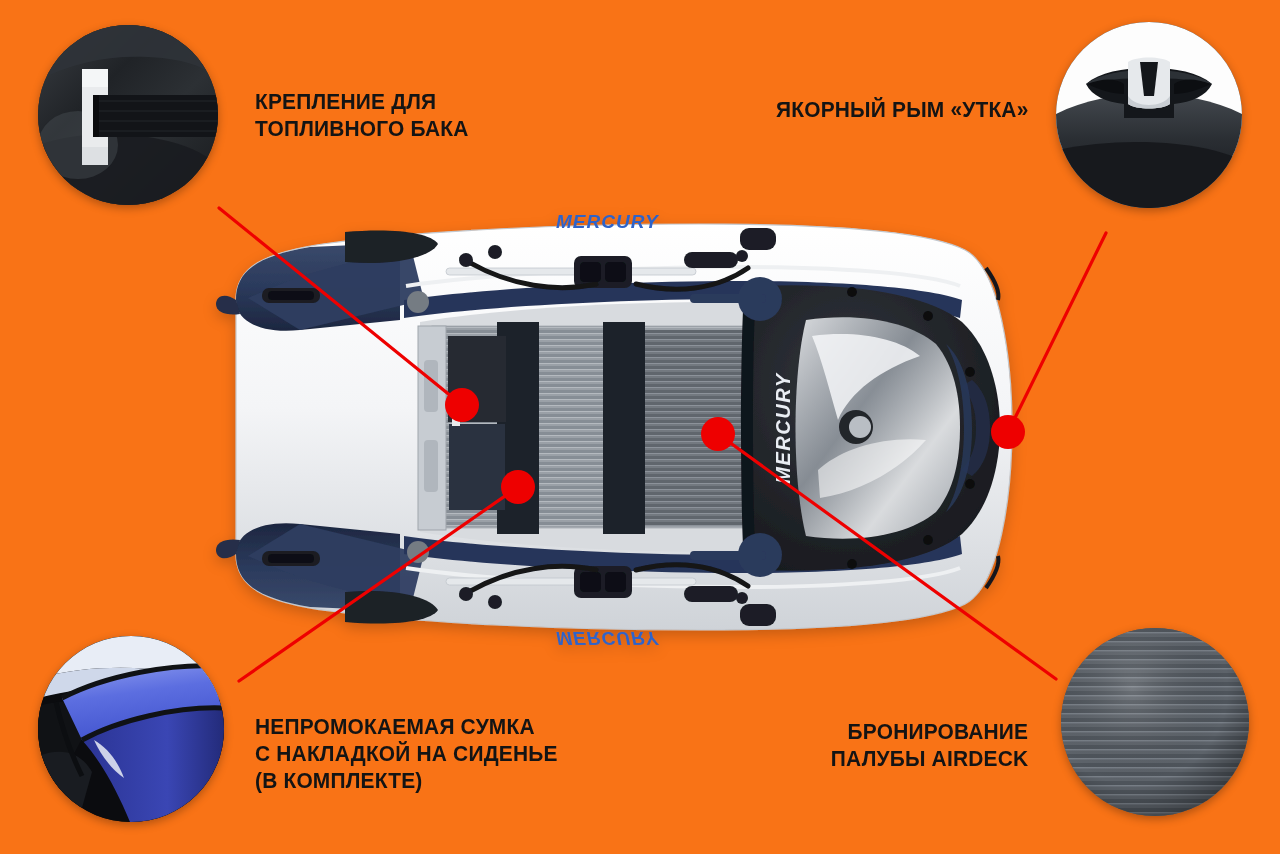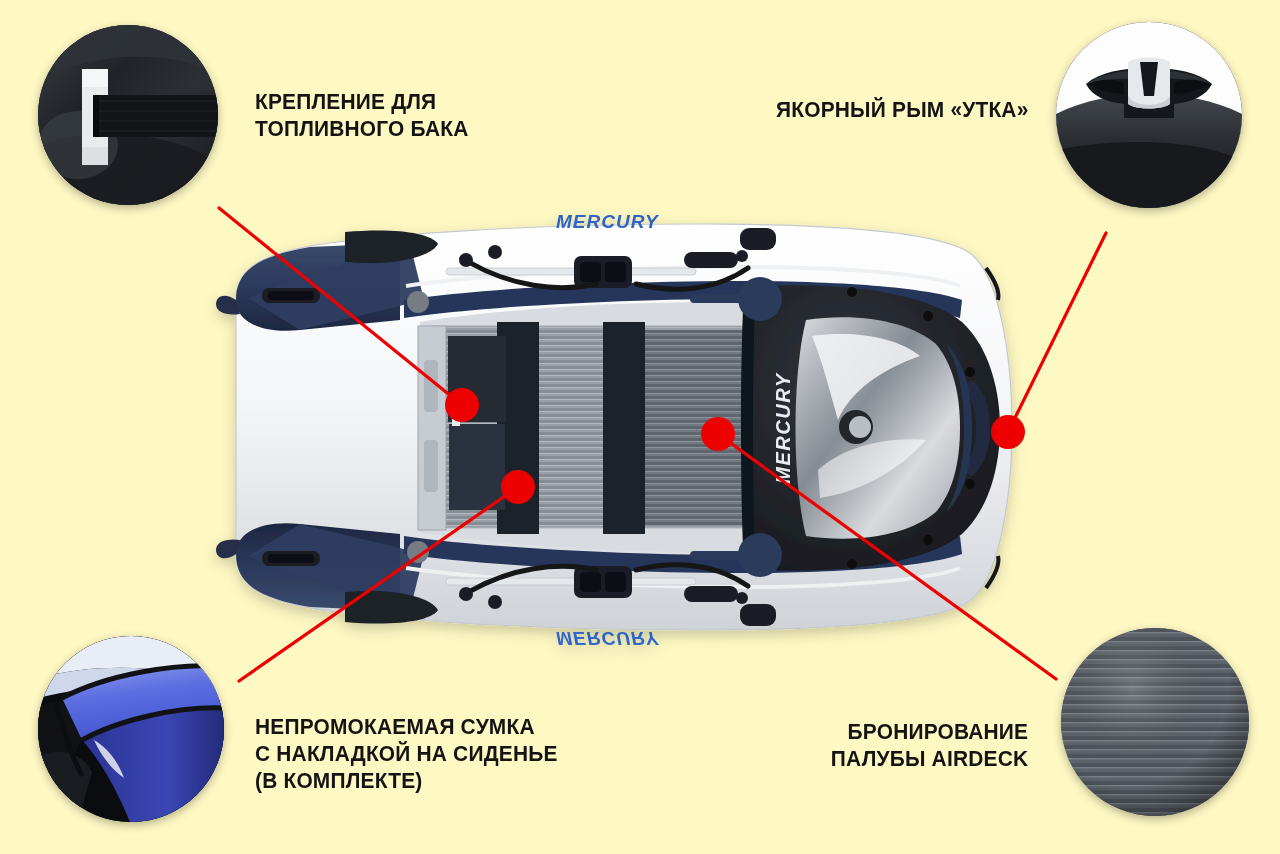--- a/index.html
+++ b/index.html
@@ -4,21 +4,21 @@
 <title>Mercury Airdeck</title>
 <style>
   html,body{margin:0;padding:0;}
   body{
     width:1280px;height:854px;
     background:#ffffff;
     font-family:"Liberation Sans","DejaVu Sans",sans-serif;
     overflow:hidden;
     position:relative;
   }
-  #stage{position:absolute;left:0;top:0;width:1280px;height:854px;background:#fef9c3;}
+  #stage{position:absolute;left:0;top:0;width:1280px;height:854px;background:#f97316;}
 
   
   .svg-layer{position:absolute;left:0;top:0;width:1280px;height:854px;}
   .svg-boat{position:absolute;left:0;top:0;width:1280px;height:854px;}
 
   
   .callout-label{
     position:absolute;
     font-weight:bold;
     color:#141414;

